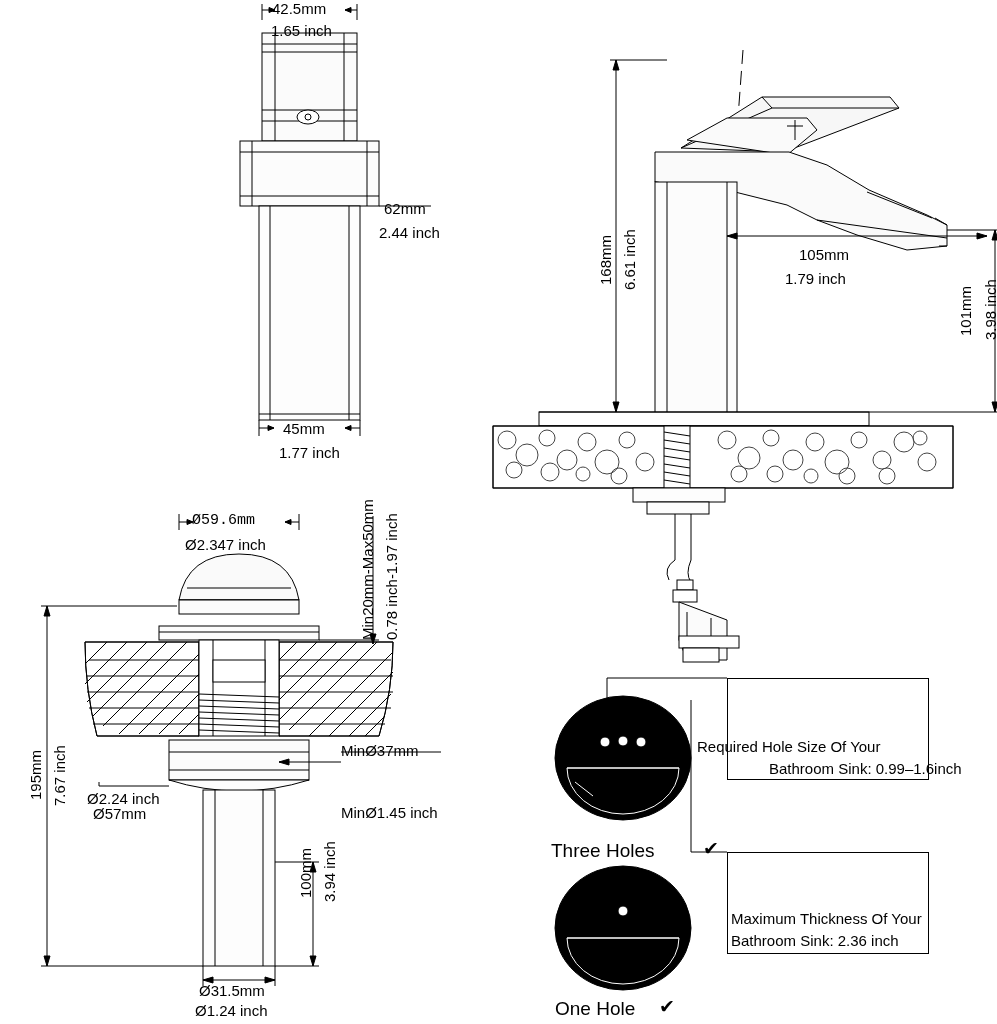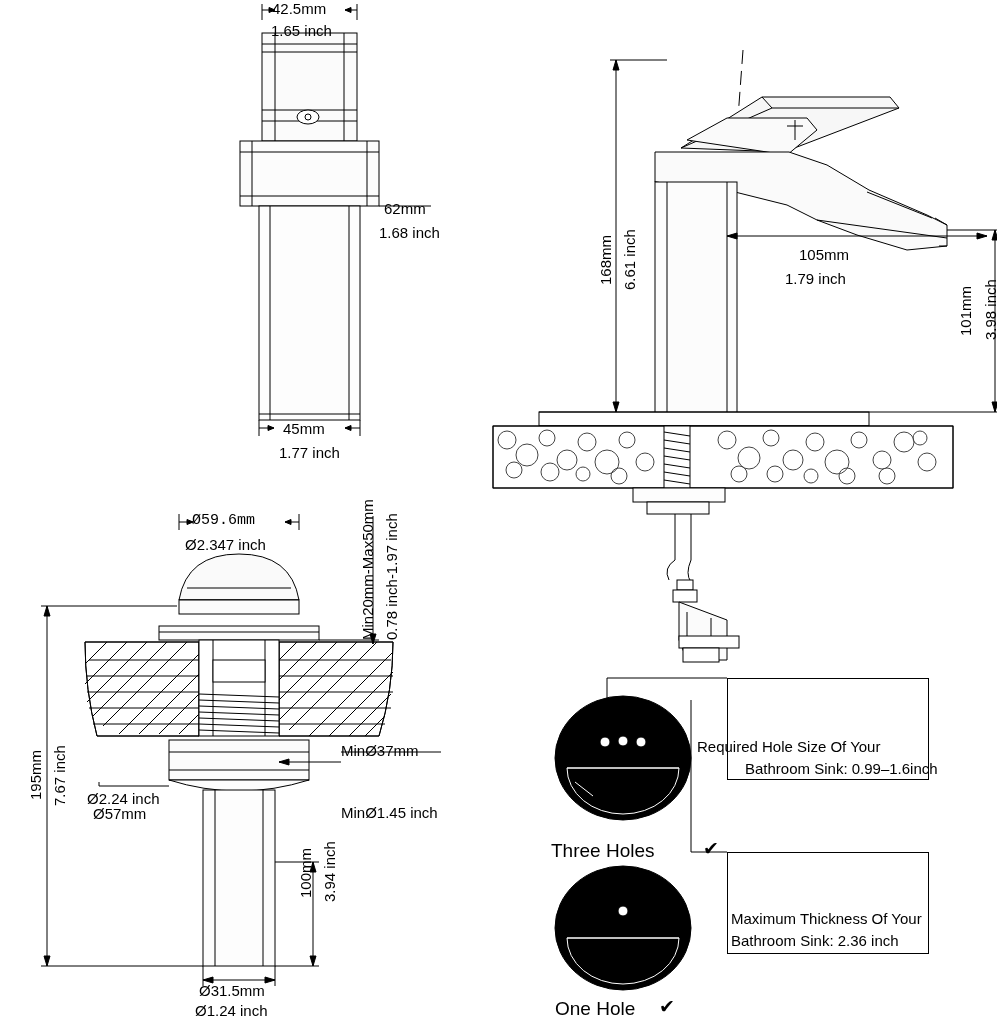--- a/index.html
+++ b/index.html
@@ -299,21 +299,21 @@
       <line x1="830" y1="906" x2="872" y2="906"></line>
     </g>
   </svg>
 
   <div class="box" style="left:700px;top:678px;width:200px;height:100px;"></div>
   <div class="box" style="left:700px;top:852px;width:200px;height:100px;"></div>
 
   <div class="lbl" style="left:245px;top:0px;">42.5mm</div>
   <div class="lbl" style="left:244px;top:22px;">1.65 inch</div>
   <div class="lbl" style="left:357px;top:200px;">62mm</div>
-  <div class="lbl" style="left:352px;top:224px;">1.68 inch</div>
+  <div class="lbl" style="left:352px;top:224px;">2.44 inch</div>
   <div class="lbl" style="left:256px;top:420px;">45mm</div>
   <div class="lbl" style="left:252px;top:444px;">1.77 inch</div>
 
   <div class="vert" style="left:570px;top:285px;">168mm</div>
   <div class="vert" style="left:594px;top:290px;">6.61 inch</div>
   <div class="lbl" style="left:772px;top:246px;">105mm</div>
   <div class="lbl" style="left:758px;top:270px;">1.79 inch</div>
   <div class="vert" style="left:930px;top:336px;">101mm</div>
   <div class="vert" style="left:955px;top:340px;">3.98 inch</div>
 
@@ -337,17 +337,17 @@
 
   <div class="lbl" style="left:172px;top:982px;">Ø31.5mm</div>
   <div class="lbl" style="left:168px;top:1002px;">Ø1.24 inch</div>
 
   <div class="lbl big" style="left:524px;top:842px;">Three Holes</div>
   <div class="lbl big chk" style="left:676px;top:840px;">✔</div>
   <div class="lbl big" style="left:528px;top:1000px;">One Hole</div>
   <div class="lbl big chk" style="left:632px;top:998px;">✔</div>
 
   <div class="lbl" style="left:670px;top:738px;">Required Hole Size Of Your</div>
-  <div class="lbl" style="left:718px;top:760px;">Bathroom Sink:  0.99–1.6inch</div>
+  <div class="lbl" style="left:742px;top:760px;">Bathroom Sink:  0.99–1.6inch</div>
   <div class="lbl" style="left:704px;top:910px;">Maximum Thickness Of Your</div>
   <div class="lbl" style="left:704px;top:932px;">Bathroom Sink: 2.36 inch</div>
 
 </div>
 
 </body></html>

